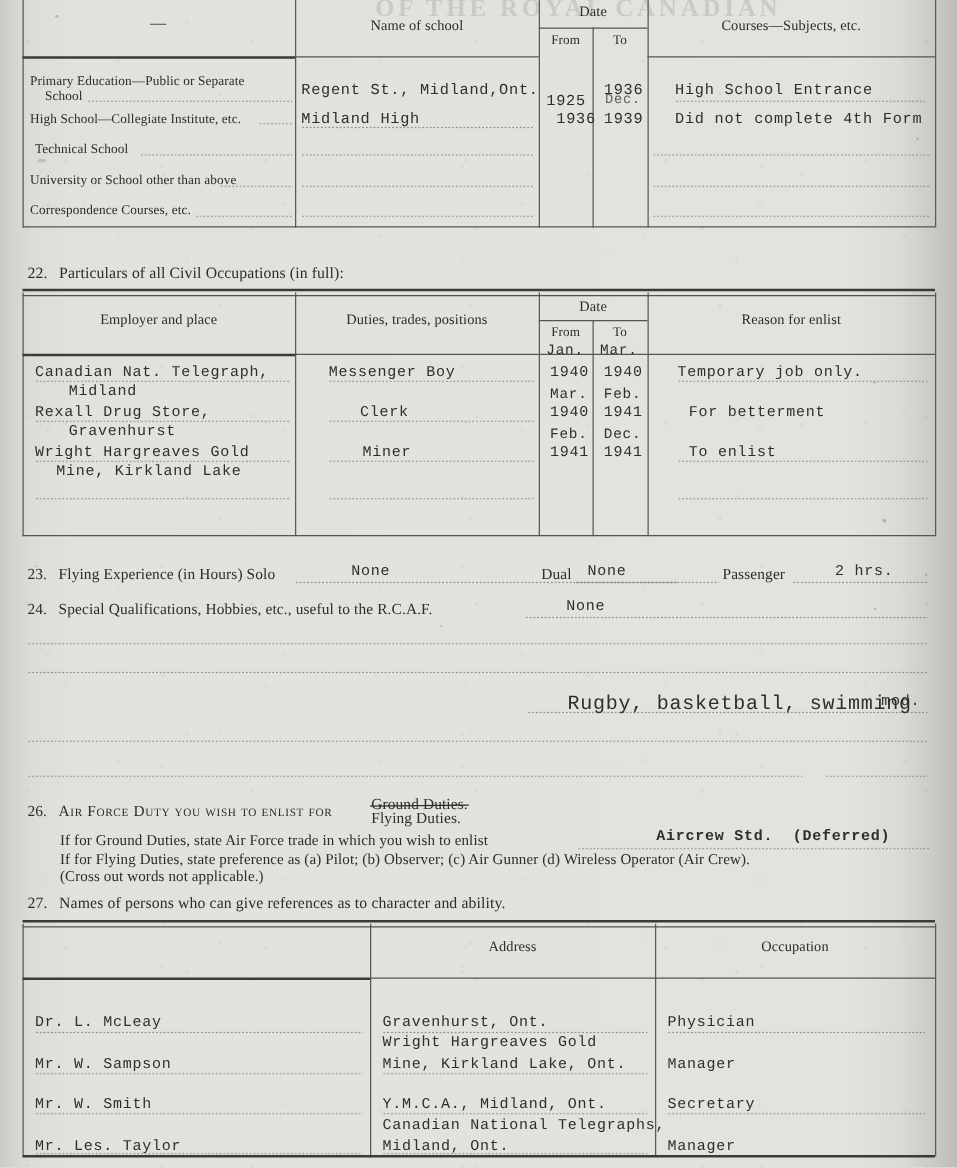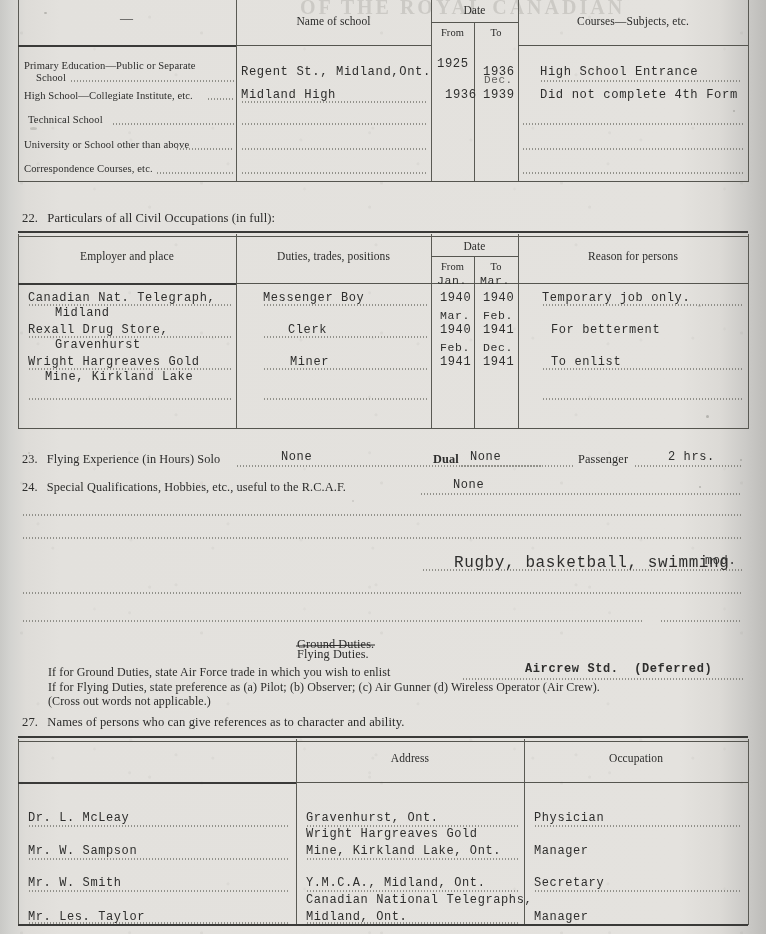--- a/index.html
+++ b/index.html
@@ -105,21 +105,21 @@
   <div class="pr th" style="left:236px;top:15px;width:195px;">Name of school</div>
   <div class="pr th" style="left:431px;top:4px;width:87px;">Date</div>
   <div class="pr th" style="left:431px;top:27px;width:43px;font-size:10.5px;">From</div>
   <div class="pr th" style="left:474px;top:27px;width:44px;font-size:10.5px;">To</div>
   <div class="pr th" style="left:518px;top:15px;width:230px;">Courses—Subjects, etc.</div>
 
   <div class="pr rowlabel" style="left:24px;top:60px;">Primary Education—Public or Separate</div>
   <div class="pr rowlabel" style="left:36px;top:72px;">School</div>
   <div class="dots" style="left:70px;top:80px;width:164px;"></div>
   <div class="tw entry" style="left:241px;top:65px;">Regent St., Midland,Ont.</div>
-  <div class="tw entry" style="left:437px;top:57px;text-align:center;">1925</div>
+  <div class="tw entry" style="left:437px;top:74px;text-align:center;">1925</div>
   <div class="tw entry" style="left:483px;top:65px;">1936</div>
   <div class="tw overstruck" style="left:484px;top:74px;">Dec.</div>
   <div class="tw entry" style="left:540px;top:65px;">High School Entrance</div>
   <div class="dots" style="left:540px;top:80px;width:200px;"></div>
 
   <div class="pr rowlabel" style="left:24px;top:90px;">High School—Collegiate Institute, etc.</div>
   <div class="dots" style="left:207px;top:98px;width:27px;"></div>
   <div class="tw entry" style="left:241px;top:88px;">Midland High</div>
   <div class="dots" style="left:241px;top:101px;width:186px;"></div>
   <div class="tw entry" style="left:445px;top:88px;">1936</div>
@@ -160,21 +160,21 @@
   <div class="hr-thin" style="left:236px;top:283px;width:195px;"></div>
   <div class="hr-thin" style="left:431px;top:283px;width:87px;"></div>
   <div class="hr-thin" style="left:518px;top:283px;width:230px;"></div>
   <div class="hr-thin" style="left:18px;top:428px;width:730px;"></div>
 
   <div class="pr th" style="left:18px;top:250px;width:218px;">Employer and place</div>
   <div class="pr th" style="left:236px;top:250px;width:195px;">Duties, trades, positions</div>
   <div class="pr th" style="left:431px;top:240px;width:87px;">Date</div>
   <div class="pr th" style="left:431px;top:261px;width:43px;font-size:10.5px;">From</div>
   <div class="pr th" style="left:474px;top:261px;width:44px;font-size:10.5px;">To</div>
-  <div class="pr th" style="left:518px;top:250px;width:230px;">Reason for persons</div>
+  <div class="pr th" style="left:518px;top:250px;width:230px;">Reason for enlist</div>
 
   <div class="tw" style="position:absolute;left:437px;top:274px;font-size:11.5px;">Jan.</div>
   <div class="tw" style="position:absolute;left:480px;top:274px;font-size:11.5px;">Mar.</div>
 
   <div class="tw entry" style="left:28px;top:291px;font-size:12px;">Canadian Nat. Telegraph,</div>
   <div class="tw entry" style="left:55px;top:306px;font-size:12px;">Midland</div>
   <div class="dots" style="left:28px;top:304px;width:204px;"></div>
   <div class="tw entry" style="left:263px;top:291px;font-size:12px;">Messenger Boy</div>
   <div class="dots" style="left:263px;top:304px;width:164px;"></div>
   <div class="tw entry" style="left:440px;top:306px;font-size:11.5px;"></div>
@@ -210,21 +210,21 @@
   <div class="dots" style="left:28px;top:398px;width:204px;"></div>
   <div class="dots" style="left:263px;top:398px;width:164px;"></div>
   <div class="dots" style="left:542px;top:398px;width:200px;"></div>
 
   <div class="pr qtext" style="left:22px;top:452px;">
     <span>23.</span>
     <span style="padding-left:6px;">Flying Experience (in Hours) Solo</span>
   </div>
   <div class="dots" style="left:236px;top:465px;width:306px;"></div>
   <div class="tw entry" style="left:281px;top:450px;font-size:12px;">None</div>
-  <div class="pr qtext" style="left:433px;top:452px;font-weight:bold;">Dual</div>
+  <div class="pr qtext" style="left:433px;top:452px;">Dual</div>
   <div class="tw entry" style="left:470px;top:450px;font-size:12px;">None</div>
   <div class="dots" style="left:460px;top:465px;width:115px;"></div>
   <div class="pr qtext" style="left:578px;top:452px;">Passenger</div>
   <div class="dots" style="left:634px;top:465px;width:108px;"></div>
   <div class="tw entry" style="left:668px;top:450px;font-size:12px;">2 hrs.</div>
 
   <div class="pr qtext" style="left:22px;top:480px;">
     <span>24.</span>
     <span style="padding-left:6px;">Special Qualifications, Hobbies, etc., useful to the R.C.A.F.</span>
   </div>
@@ -235,20 +235,24 @@
   <div class="dots" style="left:22px;top:537px;width:720px;"></div>
 
   <div class="dots" style="left:422px;top:569px;width:320px;"></div>
   <div class="tw entry" style="left:454px;top:554px;font-size:16px;">Rugby, basketball, swimming</div>
   <div class="tw entry" style="left:705px;top:554px;font-size:12px;">mod.</div>
 
   <div class="dots" style="left:22px;top:592px;width:720px;"></div>
   <div class="dots" style="left:22px;top:620px;width:620px;"></div>
   <div class="dots" style="left:660px;top:620px;width:82px;"></div>
 
+  <div class="pr qtext" style="left:22px;top:642px;">
+    <span>26.</span>
+    <span class="smallcaps" style="padding-left:6px;letter-spacing:.5px;">Air Force Duty you wish to enlist for</span>
+  </div>
   <div style="position:absolute;left:297px;top:634px;">
     <span class="pr strike" style="font-size:12.3px;">Ground Duties.</span>
   </div>
   <div class="pr qtext" style="left:297px;top:647px;">Flying Duties.</div>
 
   <div class="pr qtext" style="left:48px;top:665px;font-size:12px;">If for Ground Duties, state Air Force trade in which you wish to enlist</div>
   <div class="dots" style="left:462px;top:678px;width:282px;"></div>
   <div class="tw entry" style="left:525px;top:662px;font-size:12px;font-weight:bold;">Aircrew Std.  (Deferred)</div>
 
   <div class="pr qtext" style="left:48px;top:680px;font-size:12px;">If for Flying Duties, state preference as (a)  Pilot;  (b) Observer;  (c) Air Gunner (d) Wireless Operator (Air Crew).</div>

